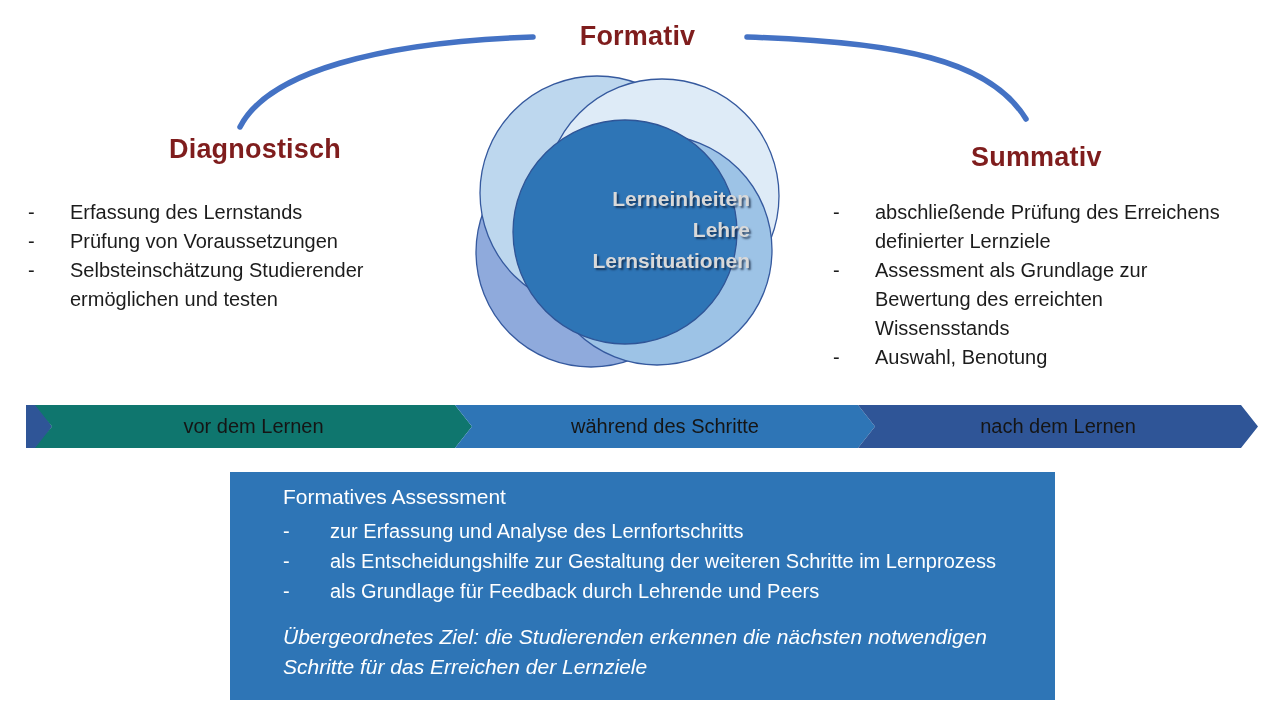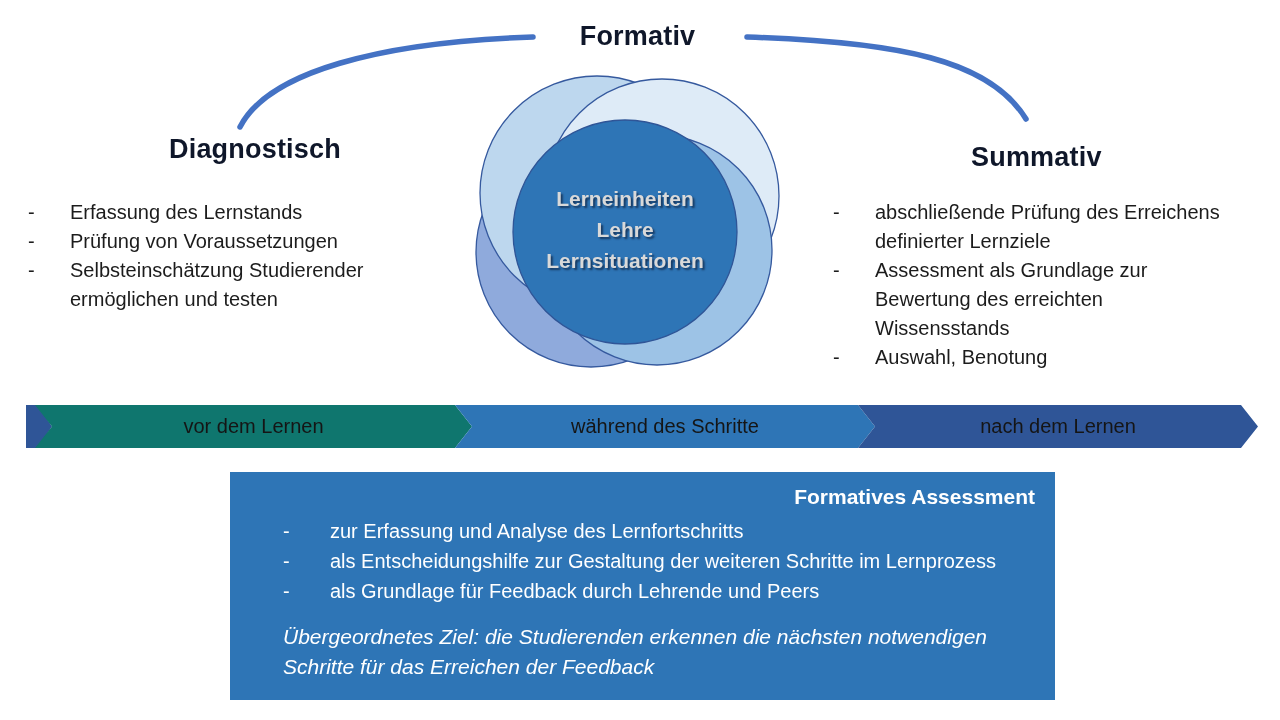--- a/index.html
+++ b/index.html
@@ -5,40 +5,40 @@
   html,body { margin:0; padding:0; background:#ffffff; }
   #stage {
     position:relative; width:1280px; height:720px; overflow:hidden;
     background:#ffffff;
     font-family:"Liberation Sans","DejaVu Sans",sans-serif;
     color:#1a1a1a;
   }
   .abs { position:absolute; }
 
   
-  .big-head { font-size:27px; font-weight:bold; color:#0f172a; letter-spacing:0.2px; }
+  .big-head { font-size:27px; font-weight:bold; color:#7f1d1d; letter-spacing:0.2px; }
   #formativ   { left:500px; top:21px; width:275px; text-align:center; }
   #diagnostisch { left:137px; top:134px;margin-left:32px; }
   #summativ   { left:971px; top:142px; }
 
   
   #arcs { left:0; top:0; width:1280px; height:720px; pointer-events:none; }
 
   
   .blist { font-size:20px; line-height:29px; color:#1c1c1c; }
   #left-list  { left:28px;  top:198px; width:410px; }
   #right-list { left:833px; top:198px; width:440px; }
   .brow { display:flex; }
   .dash { width:30px; flex:0 0 30px; }
   .blines { flex:1;margin-left:12px; }
 
   
   #venn { left:460px; top:70px; width:330px; height:305px; }
   #venn-text {
-    left:500px; top:183px; width:250px; text-align:center;
+    left:500px; top:183px; width:250px; text-align:right;
     font-size:21px; font-weight:bold; line-height:31px; color:#D9D9D9;
     text-shadow:2px 2px 2px rgba(10,25,50,0.65);
   }
 
   
   .tl { top:405px; height:43px; }
   .chev {
     display:flex; align-items:center; justify-content:center;
     font-size:20px; color:#151515;
     clip-path:polygon(0 0, calc(100% - 17px) 0, 100% 50%, calc(100% - 17px) 100%, 0 100%, 17px 50%);
@@ -48,21 +48,21 @@
   #tl-seg0 { left:35px;  width:437px; }
   #tl-seg1 { left:455px; width:420px; }
   #tl-seg2 { left:858px; width:400px; }
 
   
   #assessment-box {
     left:230px; top:472px; width:825px; height:228px;
     box-sizing:border-box; padding:13px 20px 0 53px;
     color:#ffffff;
   }
-  #box-title { font-size:21px; font-weight:bold;text-align:right; }
+  #box-title { font-size:21px; font-weight:normal; }
   #box-bullets { margin-top:7px; font-size:20px; line-height:30px; }
   #box-bullets .dash { width:35px; flex:0 0 35px; }
   #box-goal { margin-top:16px; font-size:21px; font-style:italic; line-height:30px; }
 </style>
 </head>
 <body>
 
 <div id="stage">
 
   <svg id="arcs" class="abs">
@@ -149,17 +149,17 @@
         <span class="dash">-</span>
         <span class="blines">als Entscheidungshilfe zur Gestaltung der weiteren Schritte im Lernprozess</span>
       </div>
       <div class="brow">
         <span class="dash">-</span>
         <span class="blines">als Grundlage für Feedback durch Lehrende und Peers</span>
       </div>
     </div>
     <div id="box-goal">
       <div>Übergeordnetes Ziel: die Studierenden erkennen die nächsten notwendigen</div>
-      <div>Schritte für das Erreichen der Feedback</div>
+      <div>Schritte für das Erreichen der Lernziele</div>
     </div>
   </div>
 
 </div>
 
 </body></html>

